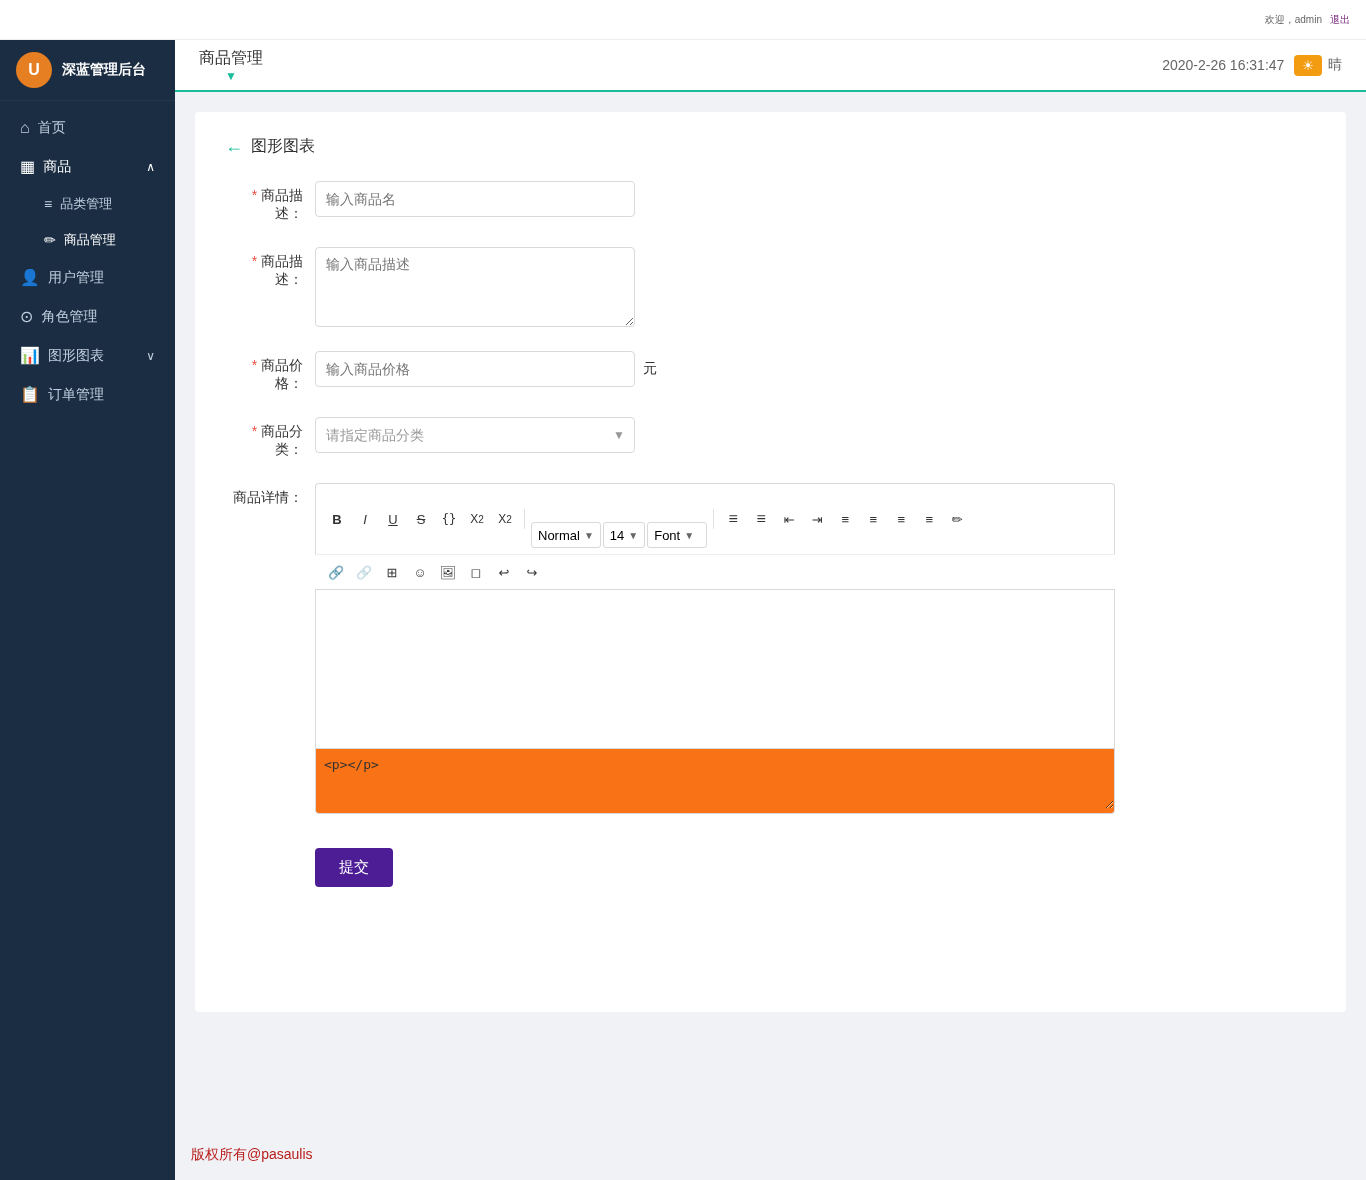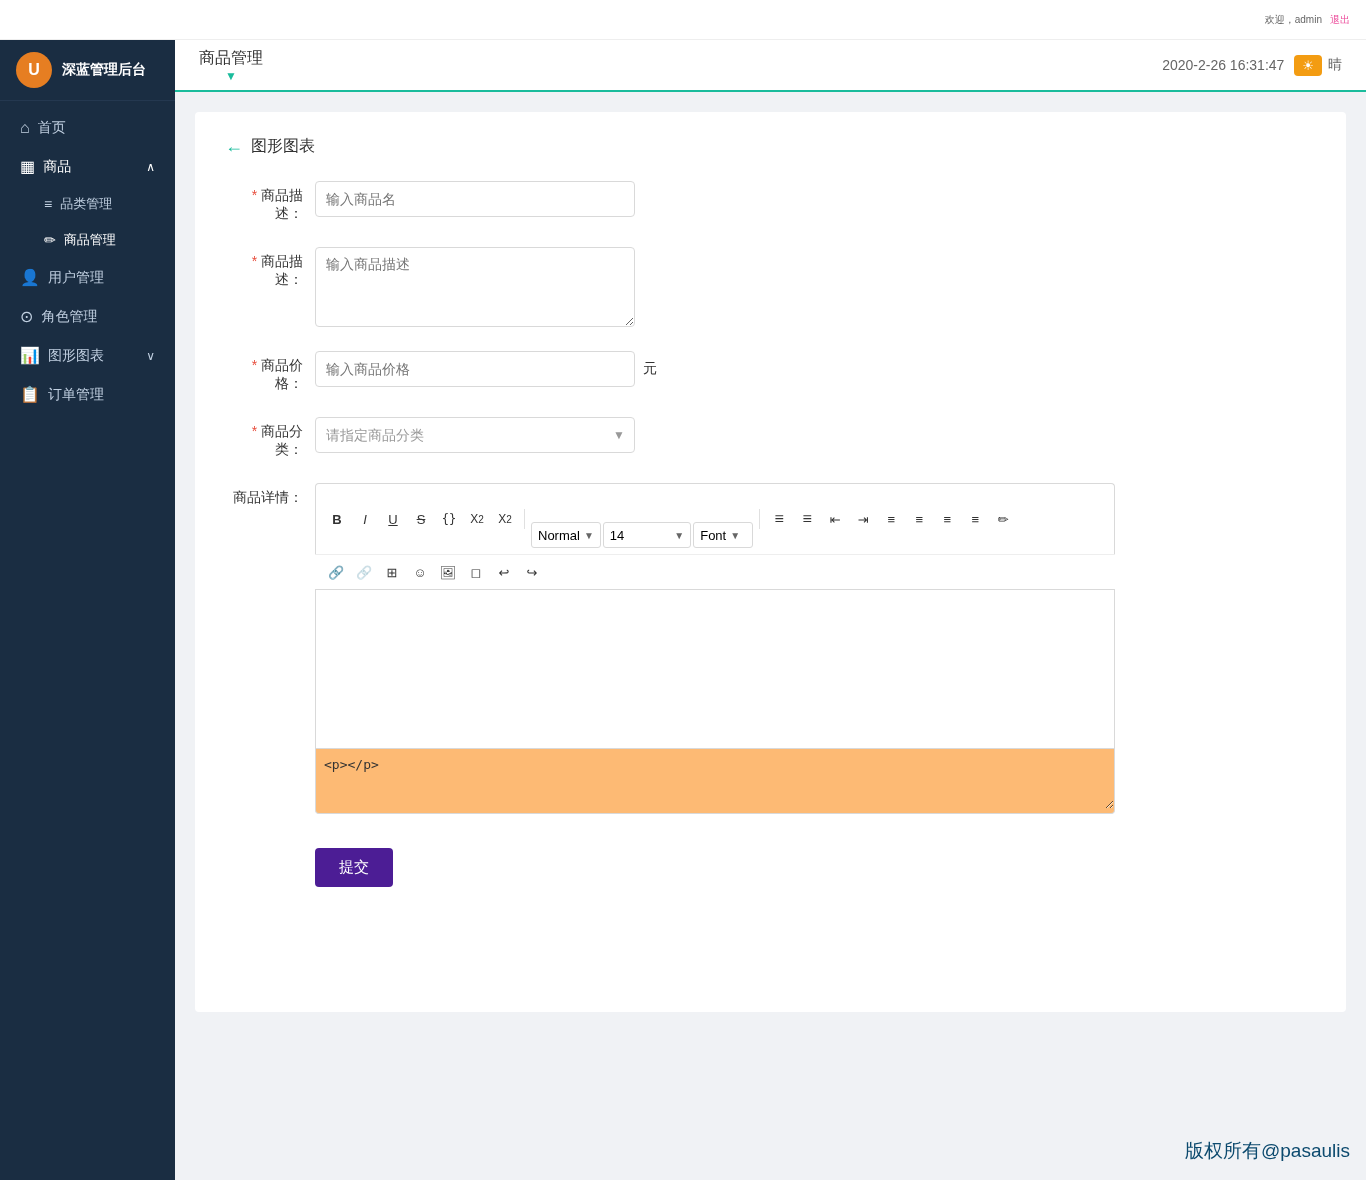--- a/index.html
+++ b/index.html
@@ -11,21 +11,21 @@
       background: #fff;
       display: flex;
       align-items: center;
       justify-content: flex-end;
       padding: 0 16px;
       font-size: 10px;
       color: #333;
       border-bottom: 1px solid #eee;
     }
     .top-bar .welcome { margin-right: 8px; color: #666; }
-    .top-bar .logout { color: #ec4899; cursor: pointer; text-decoration: none; font-family: Liberation Serif, serif; }
+    .top-bar .logout { color: #701a75; cursor: pointer; text-decoration: none; font-family: Liberation Serif, serif; }
 
     
     .layout { display: flex; flex: 1; }
 
     
     .sidebar {
       width: 175px;
       background: #1a2d42;
       color: #fff;
       display: flex;
@@ -291,21 +291,21 @@
       min-height: 160px;
       padding: 10px;
       background: #fff;
       font-size: 14px;
       outline: none;
     }
     .editor-source {
       border: 1px solid #d9d9d9;
       border-top: none;
       border-radius: 0 0 4px 4px;
-      background: #fdba74;
+      background: #f97316;
     }
     .editor-source textarea {
       width: 100%;
       min-height: 60px;
       border: none;
       background: transparent;
       font-size: 13px;
       font-family: monospace;
       padding: 8px;
       color: #333;
@@ -321,24 +321,24 @@
       border-radius: 4px;
       padding: 10px 24px;
       font-size: 15px;
       cursor: pointer;
       margin-left: 90px;
       margin-top: 10px;
     }
 
     
     .footer {
-      text-align: right;
+      text-align: left;
       padding: 16px;
-      font-size: 19px;
-      color: #0c4a6e;
+      font-size: 14px;
+      color: #b91c1c;
     }
 
     
     .header-arrow { color: #1abc9c; font-size: 12px; }
   </style>
 </head>
 <body>
 
 <div class="top-bar">
   <span class="welcome">欢迎，admin</span>
@@ -473,21 +473,21 @@
               <button class="tb-btn tb-code">{}</button>
               <button class="tb-btn" style="font-size:12px;">X<sup>2</sup></button>
               <button class="tb-btn" style="font-size:12px;">X<sub>2</sub></button>
 
               <div class="tb-separator"></div>
 
               <div class="tb-dropdown">
                 <span>Normal</span>
                 <span class="dd-arrow">▼</span>
               </div>
-              <div class="tb-dropdown" style="min-width:40px;gap:46px;">
+              <div class="tb-dropdown" style="min-width:40px;">
                 <span>14</span>
                 <span class="dd-arrow">▼</span>
               </div>
               <div class="tb-dropdown">
                 <span>Font</span>
                 <span class="dd-arrow">▼</span>
               </div>
 
               <div class="tb-separator"></div>
 

